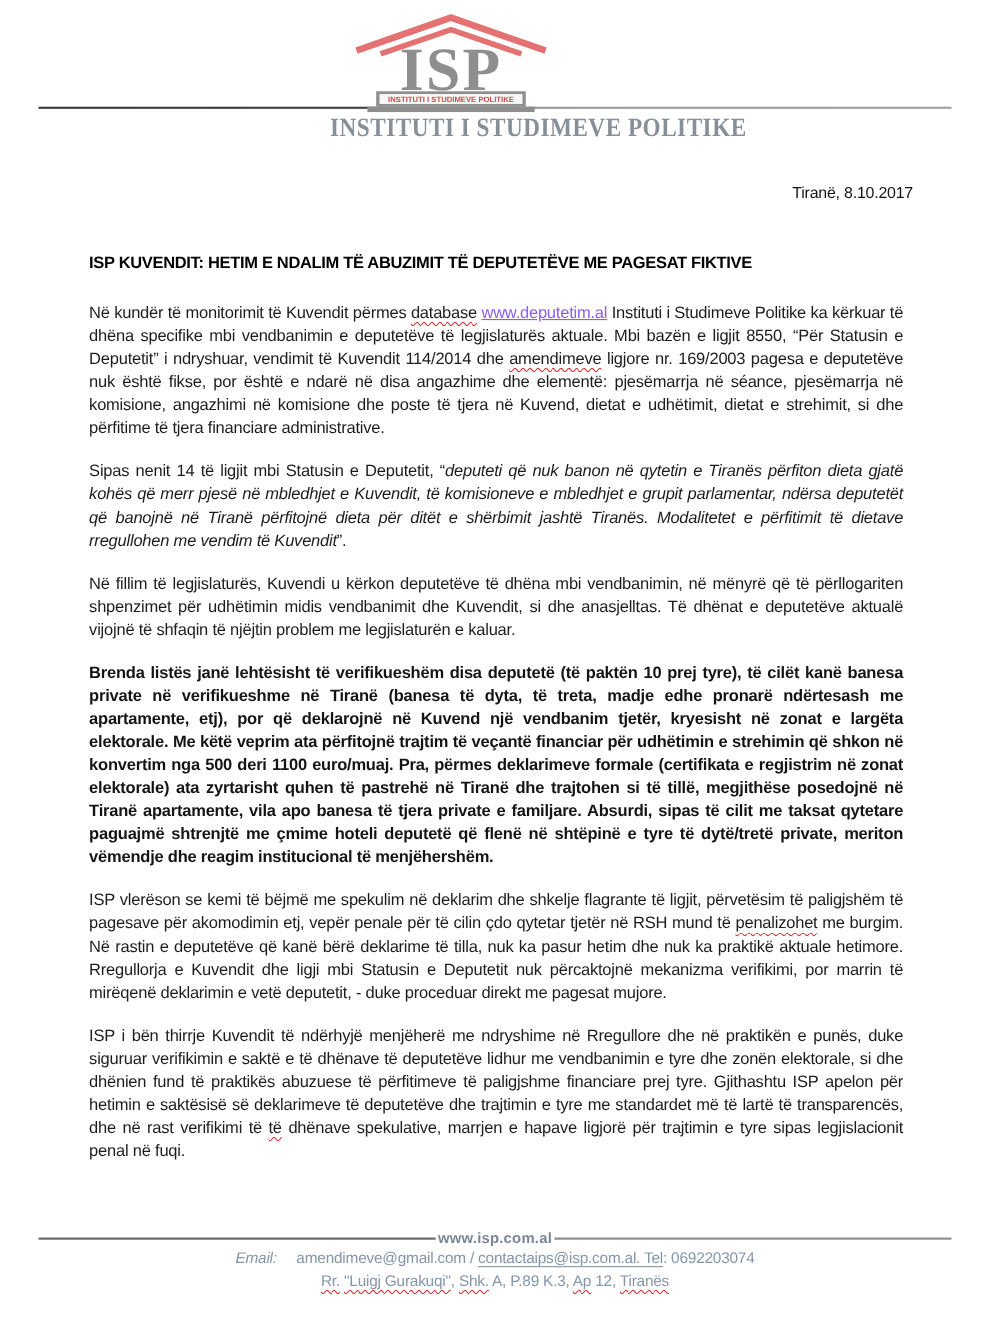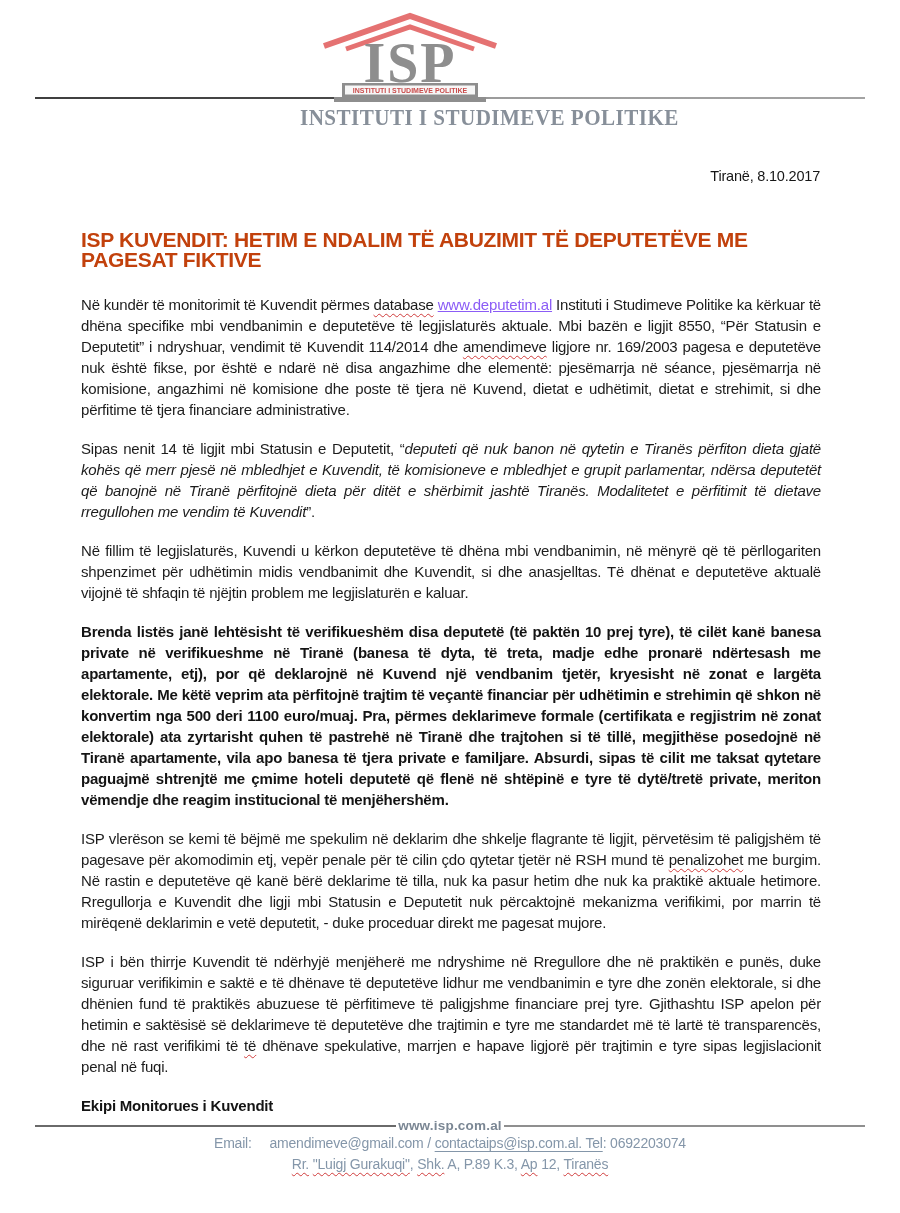--- a/index.html
+++ b/index.html
@@ -18,31 +18,31 @@
     background:linear-gradient(to right,#3f3f3f 0%,#4a4a4a 45%,#9c9c9c 55%,#a3a3a3 100%);
   }
   .org-name{
     position:absolute;top:104px;left:300px;z-index:2;
     font-family:"Liberation Serif",serif;
     font-weight:700;font-size:24px;letter-spacing:0.5px;
     color:#878f99;white-space:nowrap;
     transform:scaleX(0.88);transform-origin:left center;
   }
   .date-line{
-    position:absolute;top:168px;right:80px;
+    position:absolute;top:168px;right:70px;
     font-size:14.5px;color:#161616;letter-spacing:-0.2px;
   }
   
   .content{
     position:absolute;top:230px;left:81px;width:740px;
     font-size:15px;line-height:21px;letter-spacing:-0.2px;
     text-align:justify;
   }
   .doc-title{
-    font-size:21px;font-weight:700;color:#c2410c;
+    font-size:15px;font-weight:700;color:#000000;
     letter-spacing:-0.3px;margin:0 0 24px 0;line-height:20px;
     text-align:left;
   }
   .content p{margin:0 0 18px 0;}
   .content p.bold{font-weight:700;color:#141414;}
   .content p.signature{margin-bottom:0;text-align:left;}
   em{font-style:italic;}
   .hyperlink{color:#8b5cf6;text-decoration:underline;cursor:pointer;}
   .sq-red{
     text-decoration-line:underline;text-decoration-style:wavy;
@@ -61,21 +61,21 @@
   .footer-rule-row .rule{flex:1;height:2px;}
   .footer-rule-row .rule.left{background:#6a6a6a;}
   .footer-rule-row .rule.right{background:#8f8f8f;}
   .website{
     font-size:13.5px;font-weight:700;color:#7b8794;letter-spacing:0.2px;
     white-space:nowrap;
   }
   .contact-line{
     font-size:14px;color:#8496a9;line-height:21px;letter-spacing:-0.2px;
   }
-  .contact-line .label{margin-right:14px;}
+  .contact-line .label{margin-right:14px;font-style:italic;}
 </style>
 </head>
 <body>
 
 <div class="page">
 
   <div class="logo">
     <svg viewBox="0 0 184 92" width="184" height="92">
 
       <g>
@@ -112,21 +112,20 @@
     <p><span>Sipas nenit 14 të ligjit mbi Statusin e Deputetit, “</span><em>deputeti që nuk banon në qytetin e Tiranës përfiton dieta gjatë kohës që merr pjesë në mbledhjet e Kuvendit, të komisioneve e mbledhjet e grupit parlamentar, ndërsa deputetët që banojnë në Tiranë përfitojnë dieta për ditët e shërbimit jashtë Tiranës. Modalitetet e përfitimit të dietave rregullohen me vendim të Kuvendit</em><span>”.</span></p>
 
     <p>Në fillim të legjislaturës, Kuvendi u kërkon deputetëve të dhëna mbi vendbanimin, në mënyrë që të përllogariten shpenzimet për udhëtimin midis vendbanimit dhe Kuvendit, si dhe anasjelltas. Të dhënat e deputetëve aktualë vijojnë të shfaqin të njëjtin problem me legjislaturën e kaluar.</p>
 
     <p class="bold">Brenda listës janë lehtësisht të verifikueshëm disa deputetë (të paktën 10 prej tyre), të cilët kanë banesa private në verifikueshme në Tiranë (banesa të dyta, të treta, madje edhe pronarë ndërtesash me apartamente, etj), por që deklarojnë në Kuvend një vendbanim tjetër, kryesisht në zonat e largëta elektorale. Me këtë veprim ata përfitojnë trajtim të veçantë financiar për udhëtimin e strehimin që shkon në konvertim nga 500 deri 1100 euro/muaj. Pra, përmes deklarimeve formale (certifikata e regjistrim në zonat elektorale) ata zyrtarisht quhen të pastrehë në Tiranë dhe trajtohen si të tillë, megjithëse posedojnë në Tiranë apartamente, vila apo banesa të tjera private e familjare. Absurdi, sipas të cilit me taksat qytetare paguajmë shtrenjtë me çmime hoteli deputetë që flenë në shtëpinë e tyre të dytë/tretë private, meriton vëmendje dhe reagim institucional të menjëhershëm.</p>
 
     <p><span>ISP vlerëson se kemi të bëjmë me spekulim në deklarim dhe shkelje flagrante të ligjit, përvetësim të paligjshëm të pagesave për akomodimin etj, vepër penale për të cilin çdo qytetar tjetër në RSH mund të </span><span class="sq-red">penalizohet</span><span> me burgim. Në rastin e deputetëve që kanë bërë deklarime të tilla, nuk ka pasur hetim dhe nuk ka praktikë aktuale hetimore. Rregullorja e Kuvendit dhe ligji mbi Statusin e Deputetit nuk përcaktojnë mekanizma verifikimi, por marrin të mirëqenë deklarimin e vetë deputetit, - duke proceduar direkt me pagesat mujore.</span></p>
 
     <p><span>ISP i bën thirrje Kuvendit të ndërhyjë menjëherë me ndryshime në Rregullore dhe në praktikën e punës, duke siguruar verifikimin e saktë e të dhënave të deputetëve lidhur me vendbanimin e tyre dhe zonën elektorale, si dhe dhënien fund të praktikës abuzuese të përfitimeve të paligjshme financiare prej tyre. Gjithashtu ISP apelon për hetimin e saktësisë së deklarimeve të deputetëve dhe trajtimin e tyre me standardet më të lartë të transparencës, dhe në rast verifikimi të </span><span class="sq-red">të</span><span> dhënave spekulative, marrjen e hapave ligjorë për trajtimin e tyre sipas legjislacionit penal në fuqi.</span></p>
 
-    <p class="bold signature">Ekipi Monitorues i Kuvendit</p>
 
   </div>
 
   <div class="footer">
     <div class="footer-rule-row">
       <div class="rule left"></div>
       <div class="website">www.isp.com.al</div>
       <div class="rule right"></div>
     </div>
     <div class="contact-line"><span class="label">Email:</span><span> amendimeve@gmail.com / </span><span class="sq-green">contactaips@isp.com.al. Tel</span><span>: 0692203074</span></div>

